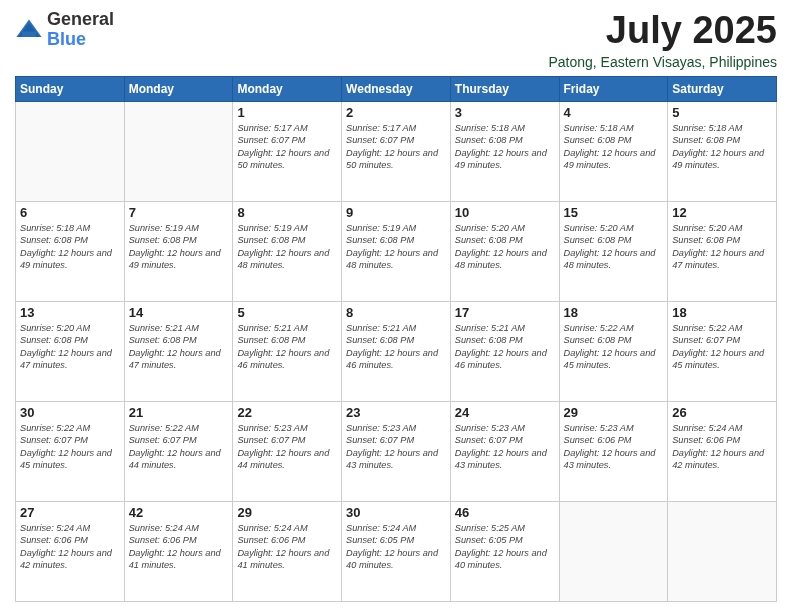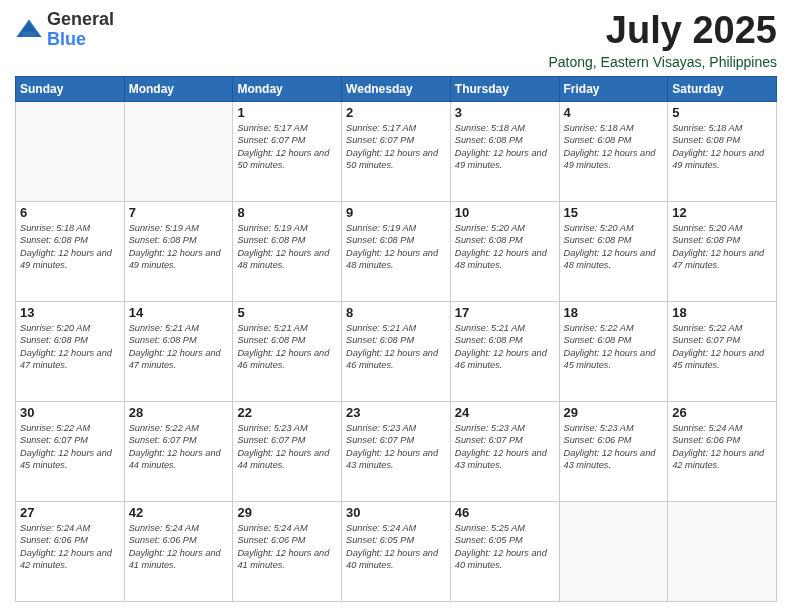--- a/index.html
+++ b/index.html
@@ -253,21 +253,21 @@
           </td>
         </tr>
         <tr>
           <td>
             <span class="day-number">30</span>
             <div class="day-info" style="white-space: pre-line;">Sunrise: 5:22 AM
 Sunset: 6:07 PM
 Daylight: 12 hours and 45 minutes.</div>
           </td>
           <td>
-            <span class="day-number">28</span>
+            <span class="day-number">21</span>
             <div class="day-info" style="white-space: pre-line;">Sunrise: 5:22 AM
 Sunset: 6:07 PM
 Daylight: 12 hours and 44 minutes.</div>
           </td>
           <td>
             <span class="day-number">22</span>
             <div class="day-info" style="white-space: pre-line;">Sunrise: 5:23 AM
 Sunset: 6:07 PM
 Daylight: 12 hours and 44 minutes.</div>
           </td>

